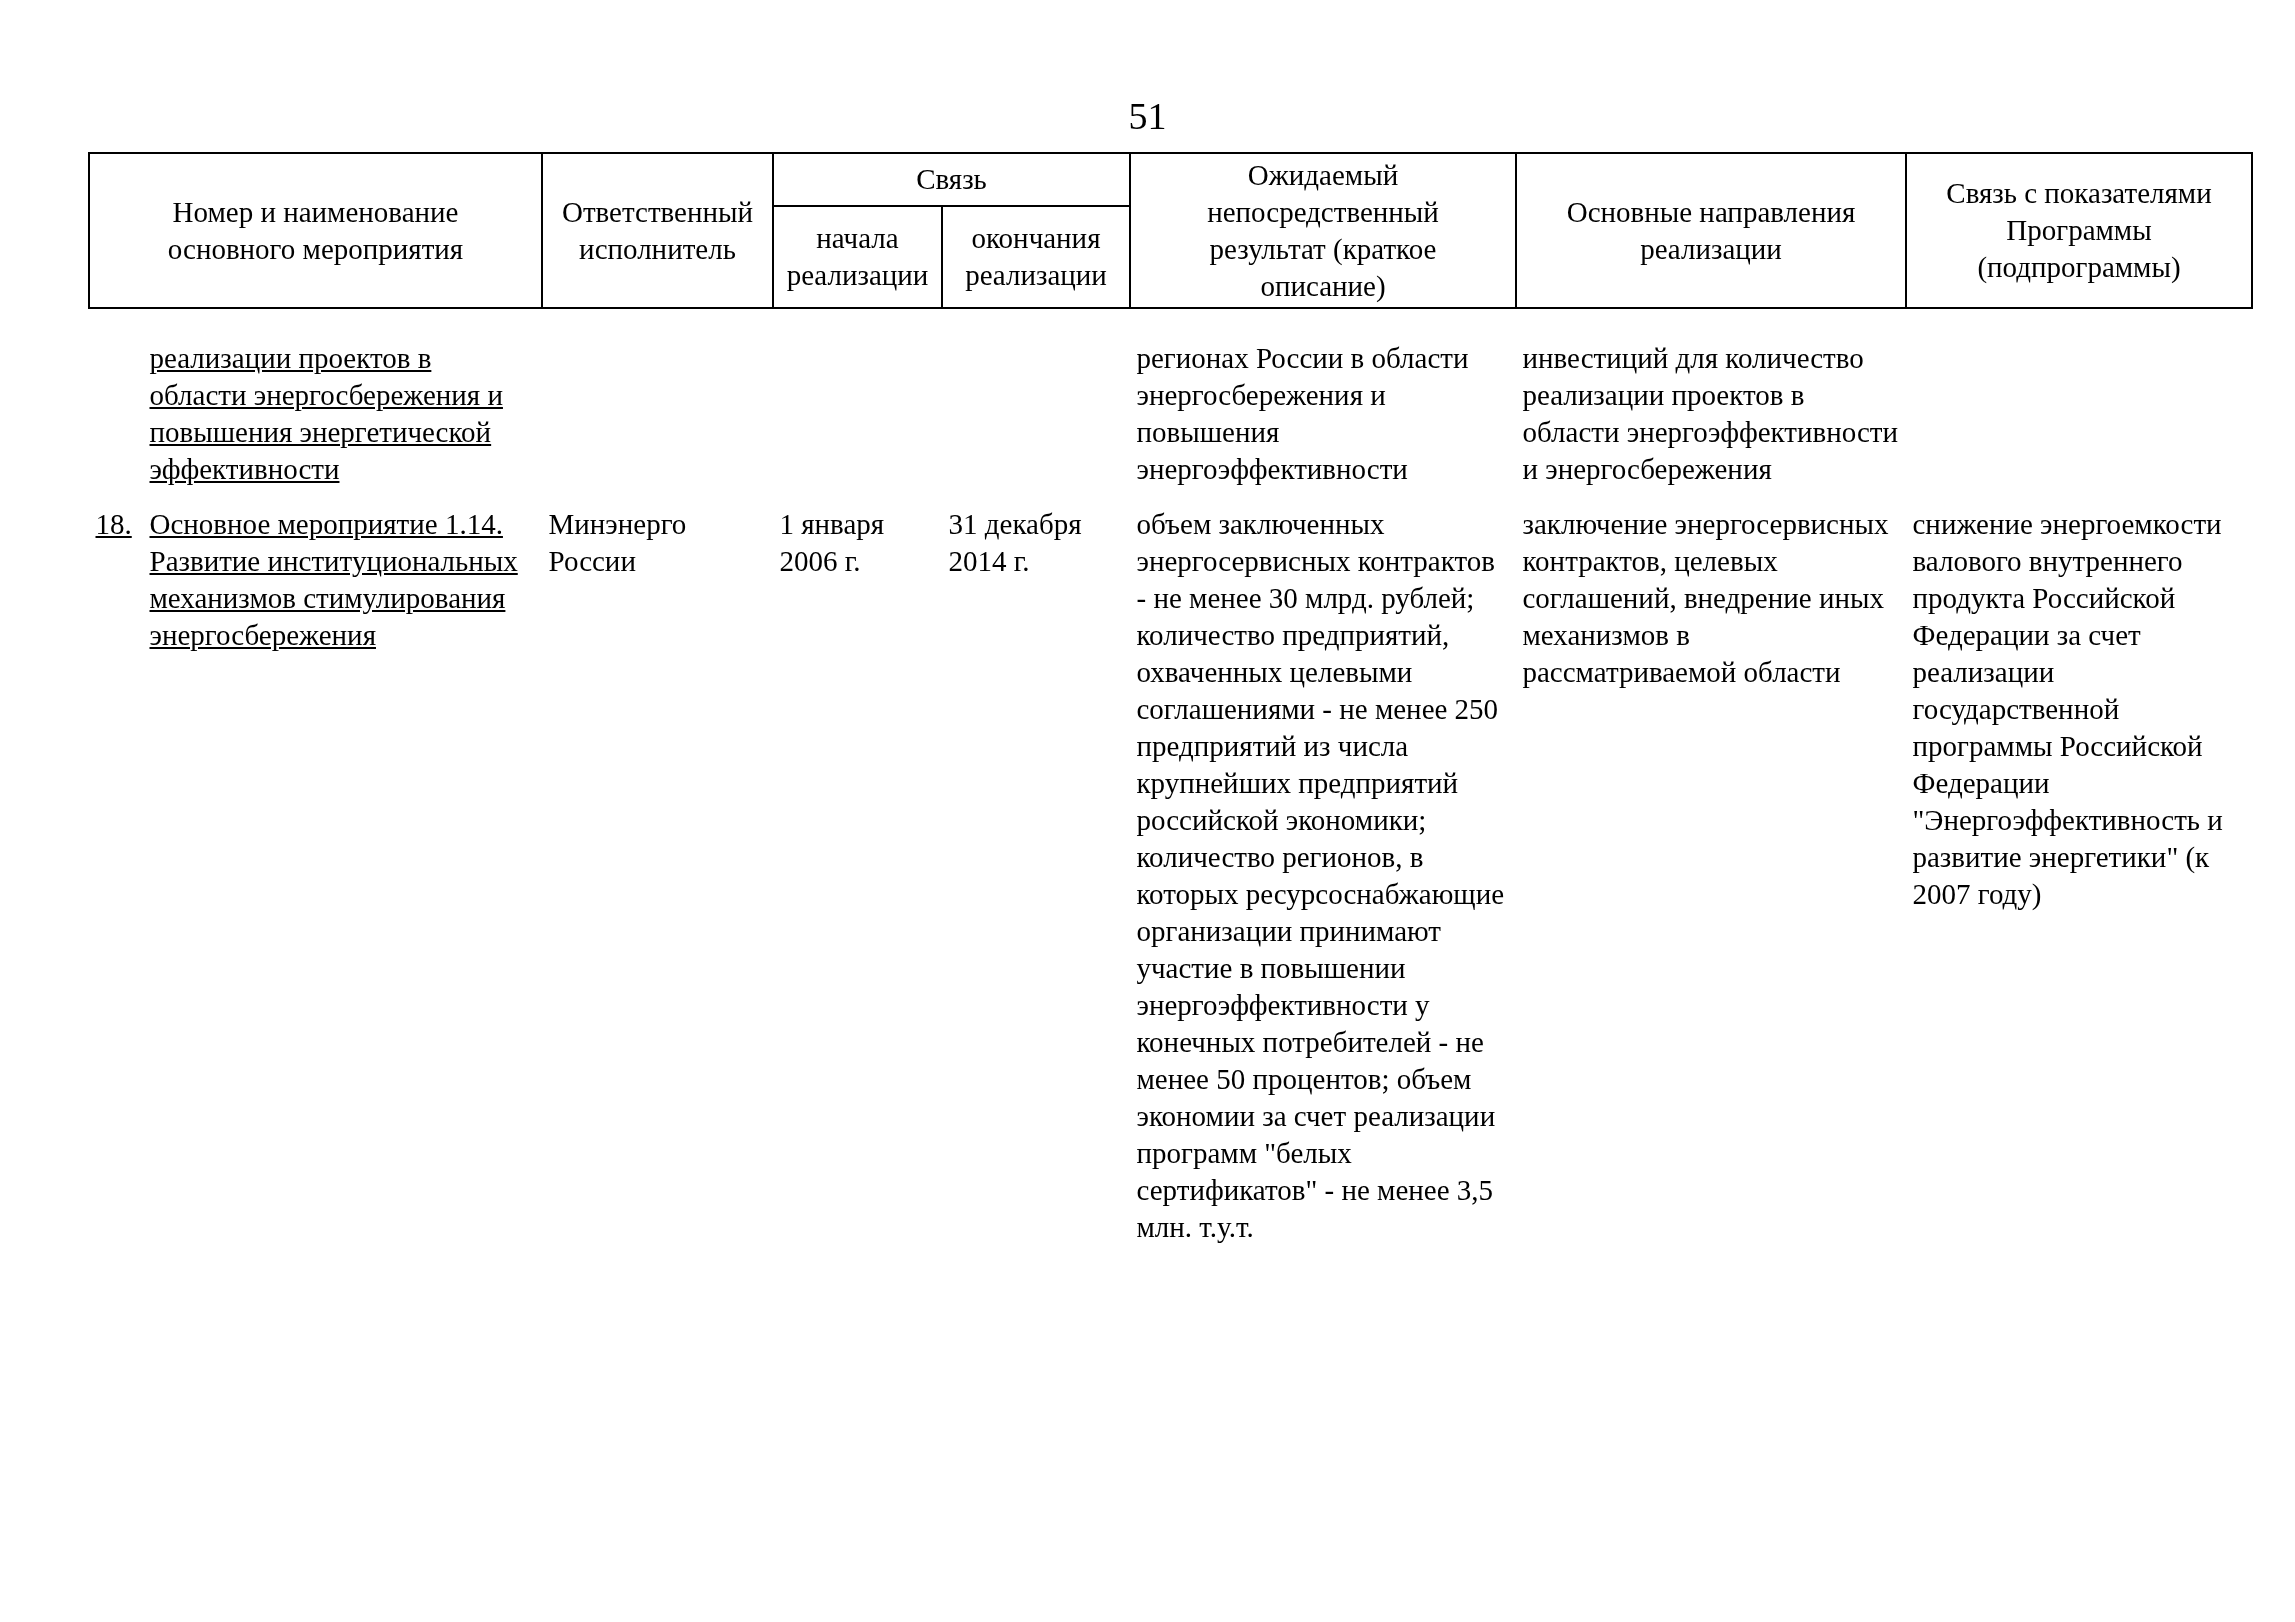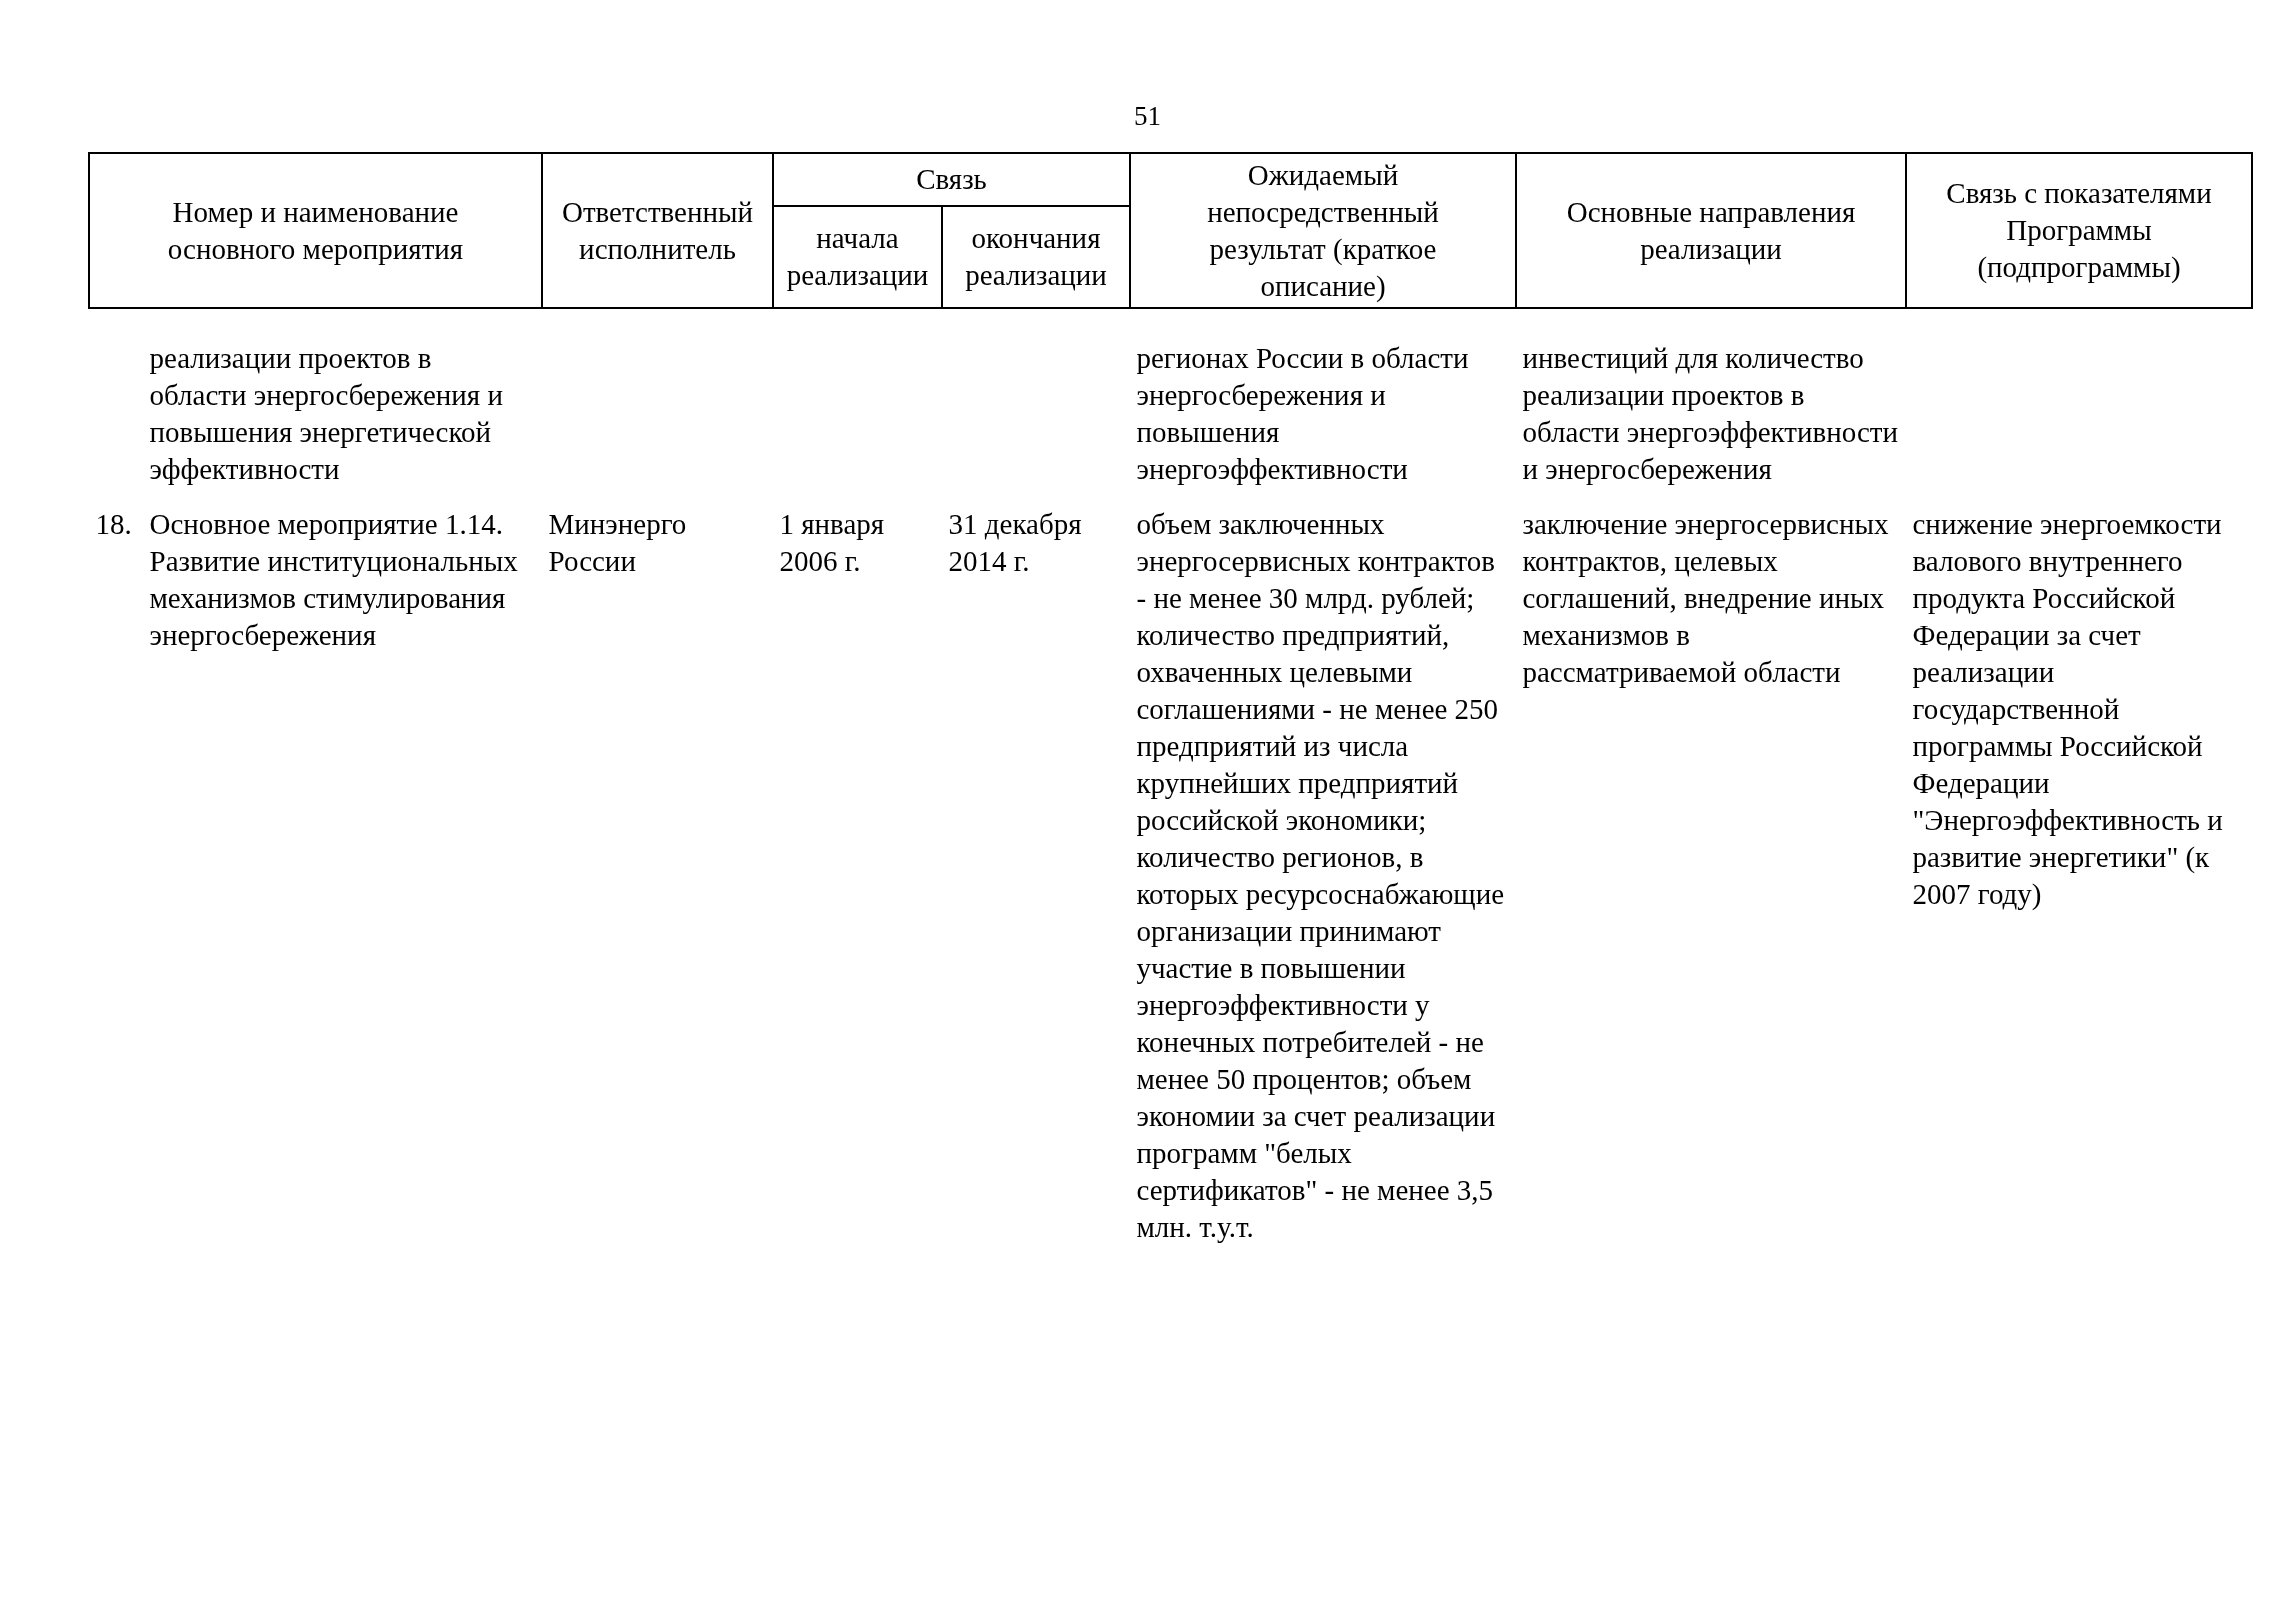--- a/index.html
+++ b/index.html
@@ -15,21 +15,21 @@
     height: 1622px;
     background: #ffffff;
     overflow: hidden;
   }
   .page-number {
     position: absolute;
     top: 98px;
     left: 0;
     width: 100%;
     text-align: center;
-    font-size: 27px;
+    font-size: 38px;
     line-height: 37px;
   }
   table.doc-table {
     position: absolute;
     top: 152px;
     left: 88px;
     width: 2165px;
     border-collapse: collapse;
     table-layout: fixed;
     font-size: 29px;
@@ -50,21 +50,21 @@
     padding: 0 6.5px;
     text-align: left;
   }
   tr.row-first td { padding-top: 31px; }
   tr.row-second td { padding-top: 18.3px; }
   td.c1 { padding-left: 16.4px; padding-right: 79px; }
   td.c5 { padding-right: 29.4px; margin-top: 46px; }
   td.c6 { padding-right: 18.3px; }
   td.c7 { padding-right: 9.8px; }
   td.center { text-align: center; }
-  .item-line { display: flex; align-items: flex-start; }
+  .item-line { display: flex; align-items: flex-start; text-decoration: underline; }
   .item-num { flex: 0 0 54px; width: 54px; }
   .item-txt { flex: 1 1 auto; }
 </style>
 </head>
 <body>
 
 <div class="page">
 
   <div class="page-number">51</div>
 

